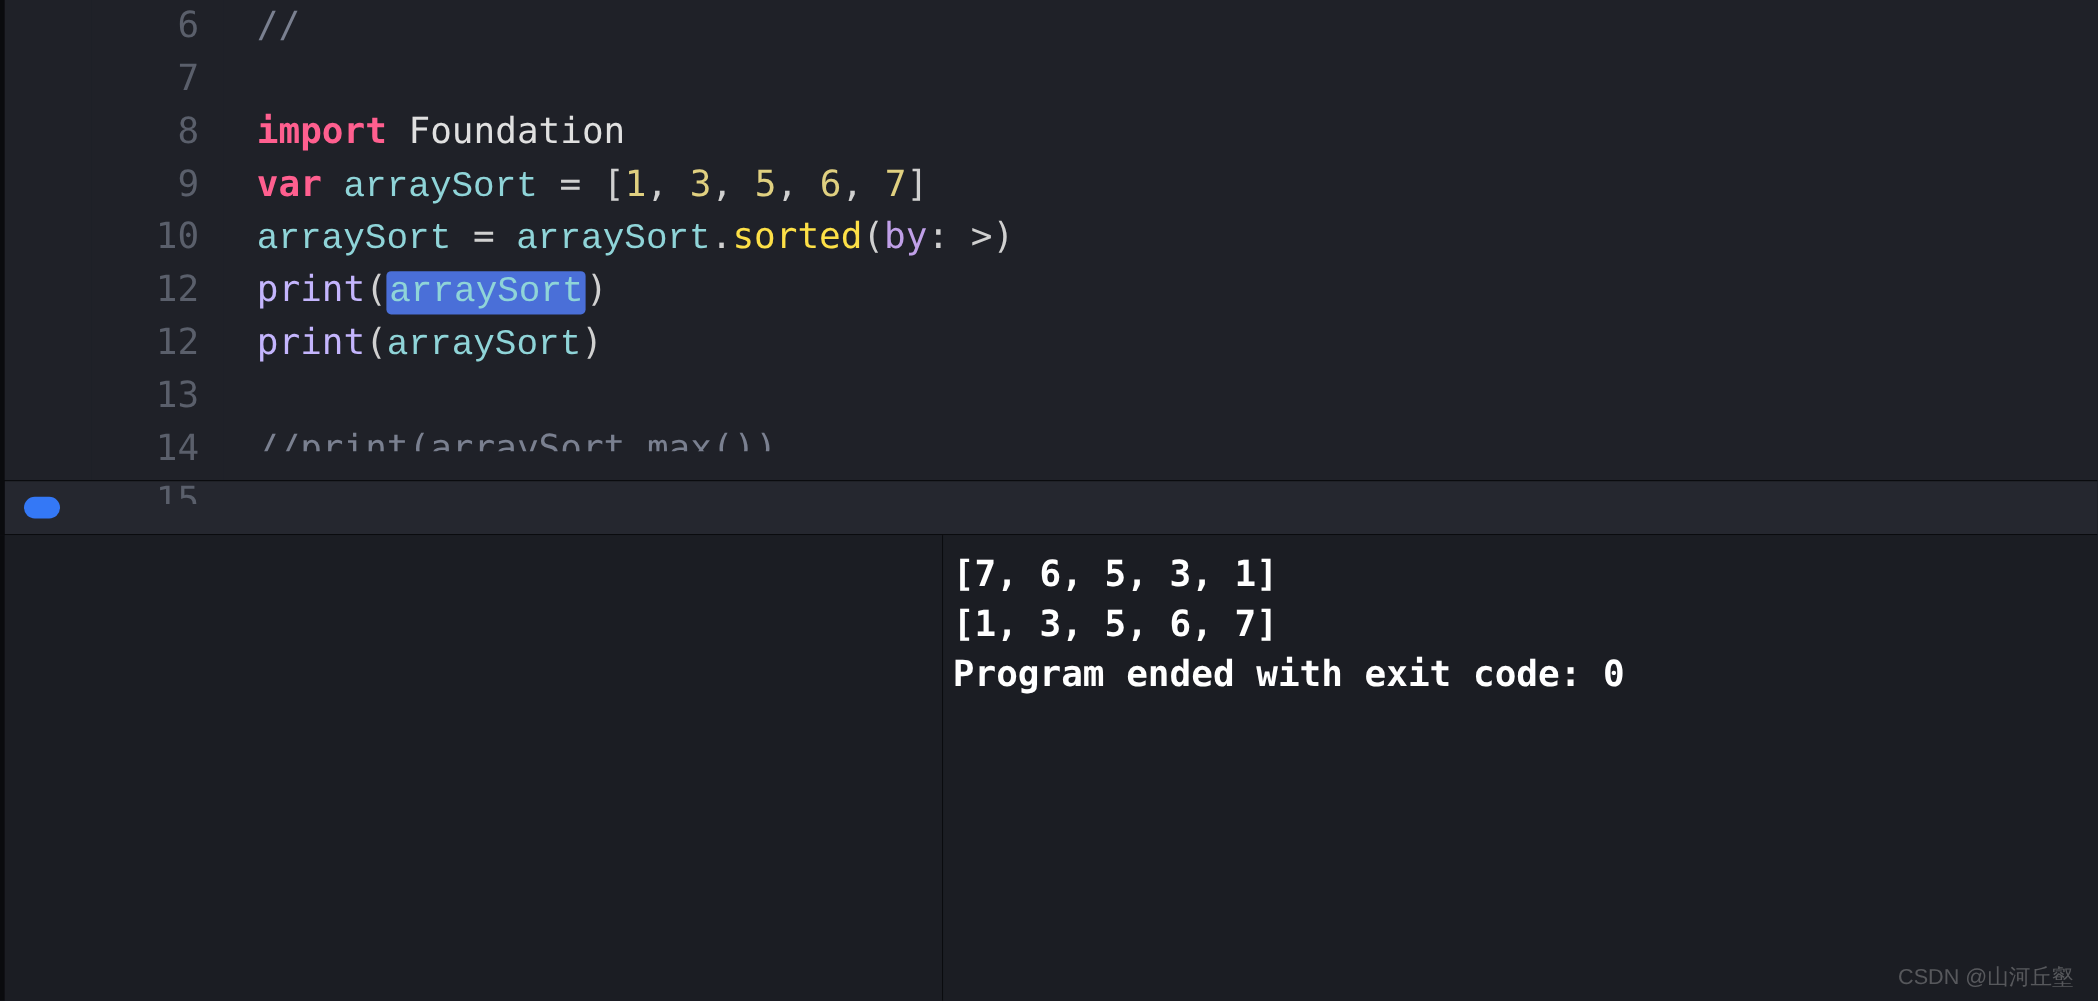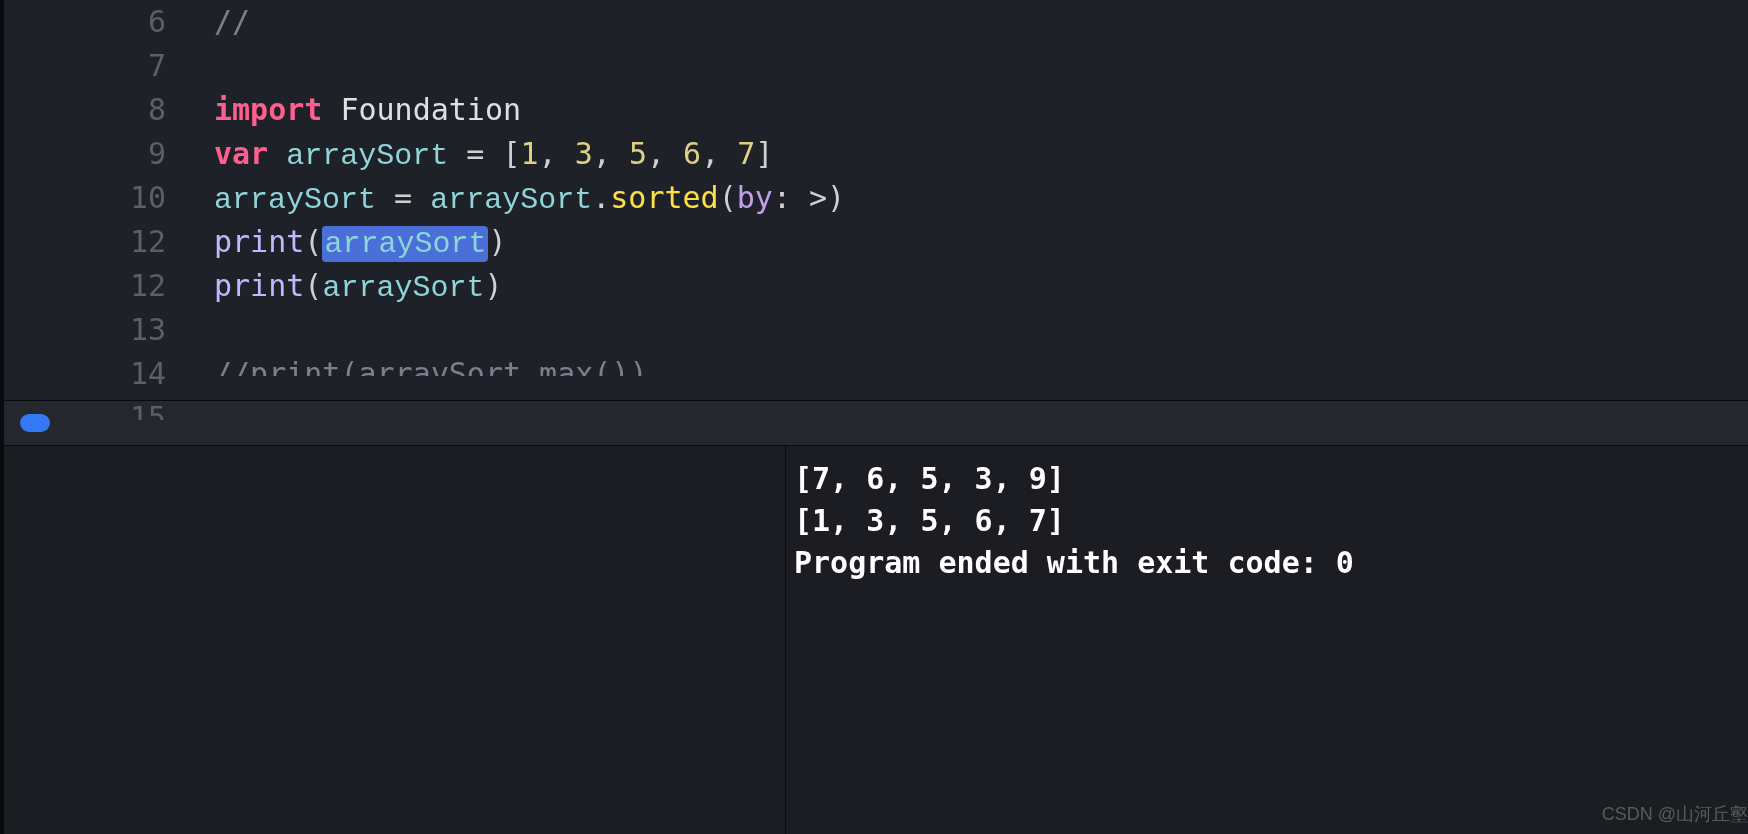--- a/index.html
+++ b/index.html
@@ -106,21 +106,21 @@
     color: #ffffff;
     font-weight: 700;
     font-family: 'SF Mono', 'Menlo', 'Monaco', 'Consolas', monospace;
   }
   .console-line {
     white-space: pre;
   }
   .watermark {
     position: absolute;
     bottom: 8px;
-    right: 0;
+    right: 20px;
     color: rgba(200,200,200,0.35);
     font-family: sans-serif;
     font-size: 18px;
   }
 </style>
 </head>
 <body>
 
 <div class="editor-area">
   <div class="left-margin"></div>
@@ -149,19 +149,19 @@
     </div>
 </div>
 
 <div class="breakpoint-bar">
   <div class="breakpoint-indicator"></div>
 </div>
 
 <div class="console-area">
   <div class="console-left"></div>
   <div class="console-right" id="console">
-      <div class="console-line">[7, 6, 5, 3, 9]</div>
+      <div class="console-line">[7, 6, 5, 3, 1]</div>
       <div class="console-line">[1, 3, 5, 6, 7]</div>
       <div class="console-line">Program ended with exit code: 0</div>
     </div>
 </div>
 
 <div class="watermark">CSDN @山河丘壑</div>
 
 </body></html>

